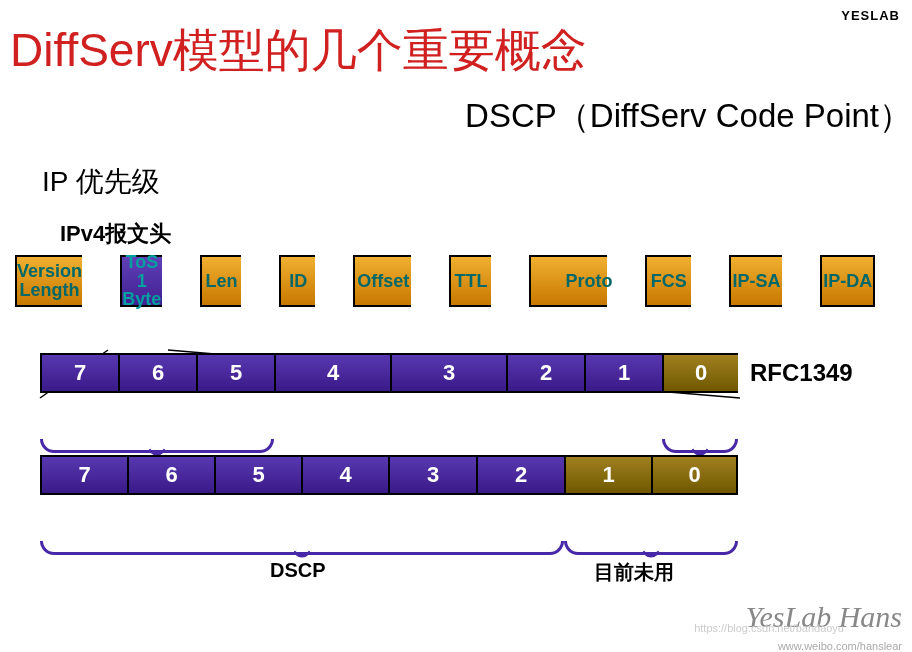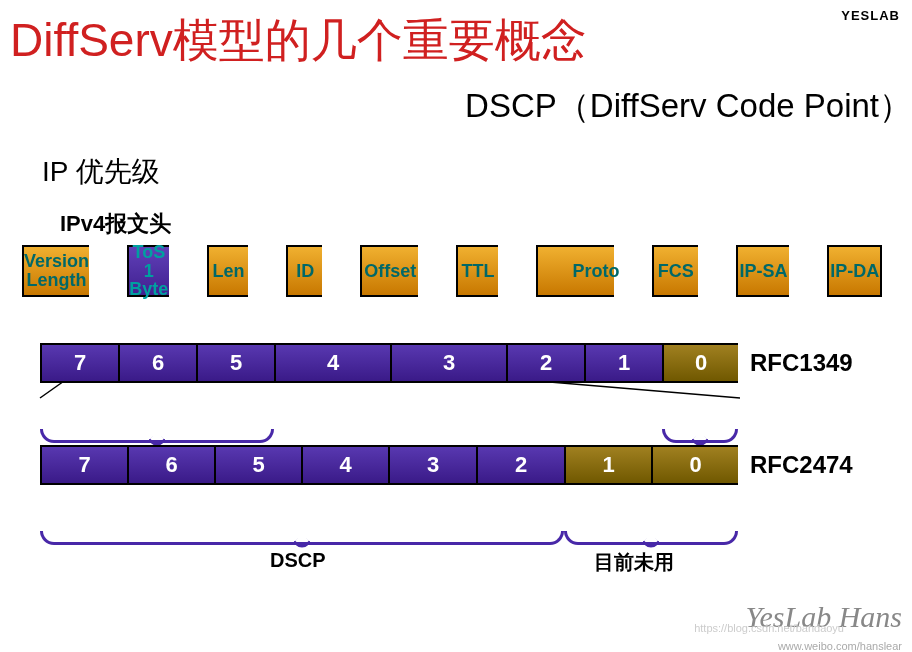--- a/index.html
+++ b/index.html
@@ -8,21 +8,21 @@
     height: 652px;
     background: #ffffff;
     font-family: "Microsoft YaHei", Arial, sans-serif;
     position: relative;
     overflow: hidden;
   }
   .title {
     color: #d02020;
     font-size: 46px;
     font-family: "SimSun", serif;
-    padding: 10px 0 0 10px;
+    padding: 20px 0 0 10px;
   }
   .title .latin { font-family: Arial, sans-serif; }
   .yeslab {
     position: absolute;
     top: 8px; right: 12px;
     font-weight: bold;
     font-size: 13px;
     letter-spacing: 1px;
   }
   .sub1 {
@@ -38,21 +38,21 @@
   }
   .ipv4-label {
     font-size: 22px;
     font-weight: bold;
     color: #000;
     margin: 18px 0 6px 60px;
   }
 
   .header-row {
     display: flex;
-    margin-left: 22px;
+    margin-left: 15px;
     width: 860px;
     gap: 38px;
   }
   .hcell {
     border: 2px solid #000;
     border-right-width: 0;
     background: linear-gradient(to bottom, #f0b030 0%, #c87800 100%);
     height: 52px;
     display: flex;
     flex-direction: column;
@@ -245,21 +245,20 @@
 
   <div class="bit-row" id="row2" style="margin-top:62px;">
     <div class="bit-cell purple" style="width: 87px;">7</div>
       <div class="bit-cell purple" style="width: 87px;">6</div>
       <div class="bit-cell purple" style="width: 87px;">5</div>
       <div class="bit-cell purple" style="width: 87px;">4</div>
       <div class="bit-cell purple" style="width: 88px;">3</div>
       <div class="bit-cell purple" style="width: 88px;">2</div>
       <div class="bit-cell olive" style="width: 87px;">1</div>
       <div class="bit-cell olive" style="width: 87px;">0</div>
-      <div class="rfc-label">RFC2474</div>
   </div>
   <div class="brace" id="r2b1" style="left: 0px; top: 188px; width: 524px;"></div>
   <div class="brace-label" id="r2b1l" style="left: 230px; top: 206px;">DSCP</div>
   <div class="brace" id="r2b2" style="left: 524px; top: 188px; width: 174px;"></div>
   <div class="brace-label" id="r2b2l" style="left: 554px; top: 206px;">目前未用</div>
 
 </div>
 
 <div class="watermark">YesLab Hans</div>
 <div class="url2">https://blog.csdn.net/bandaoyu</div>

